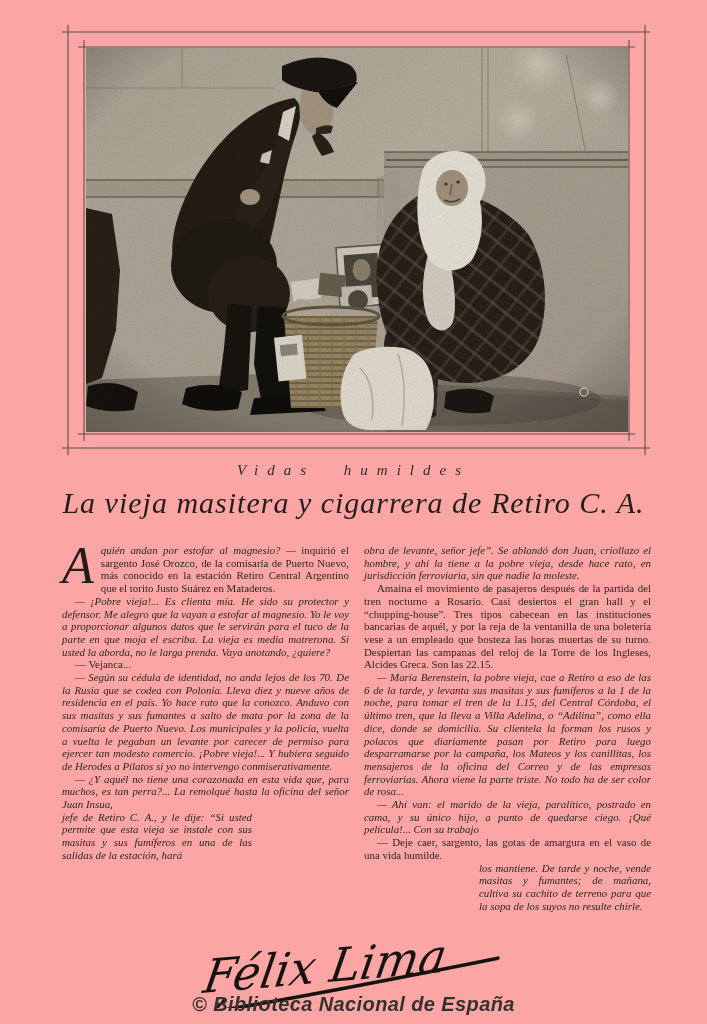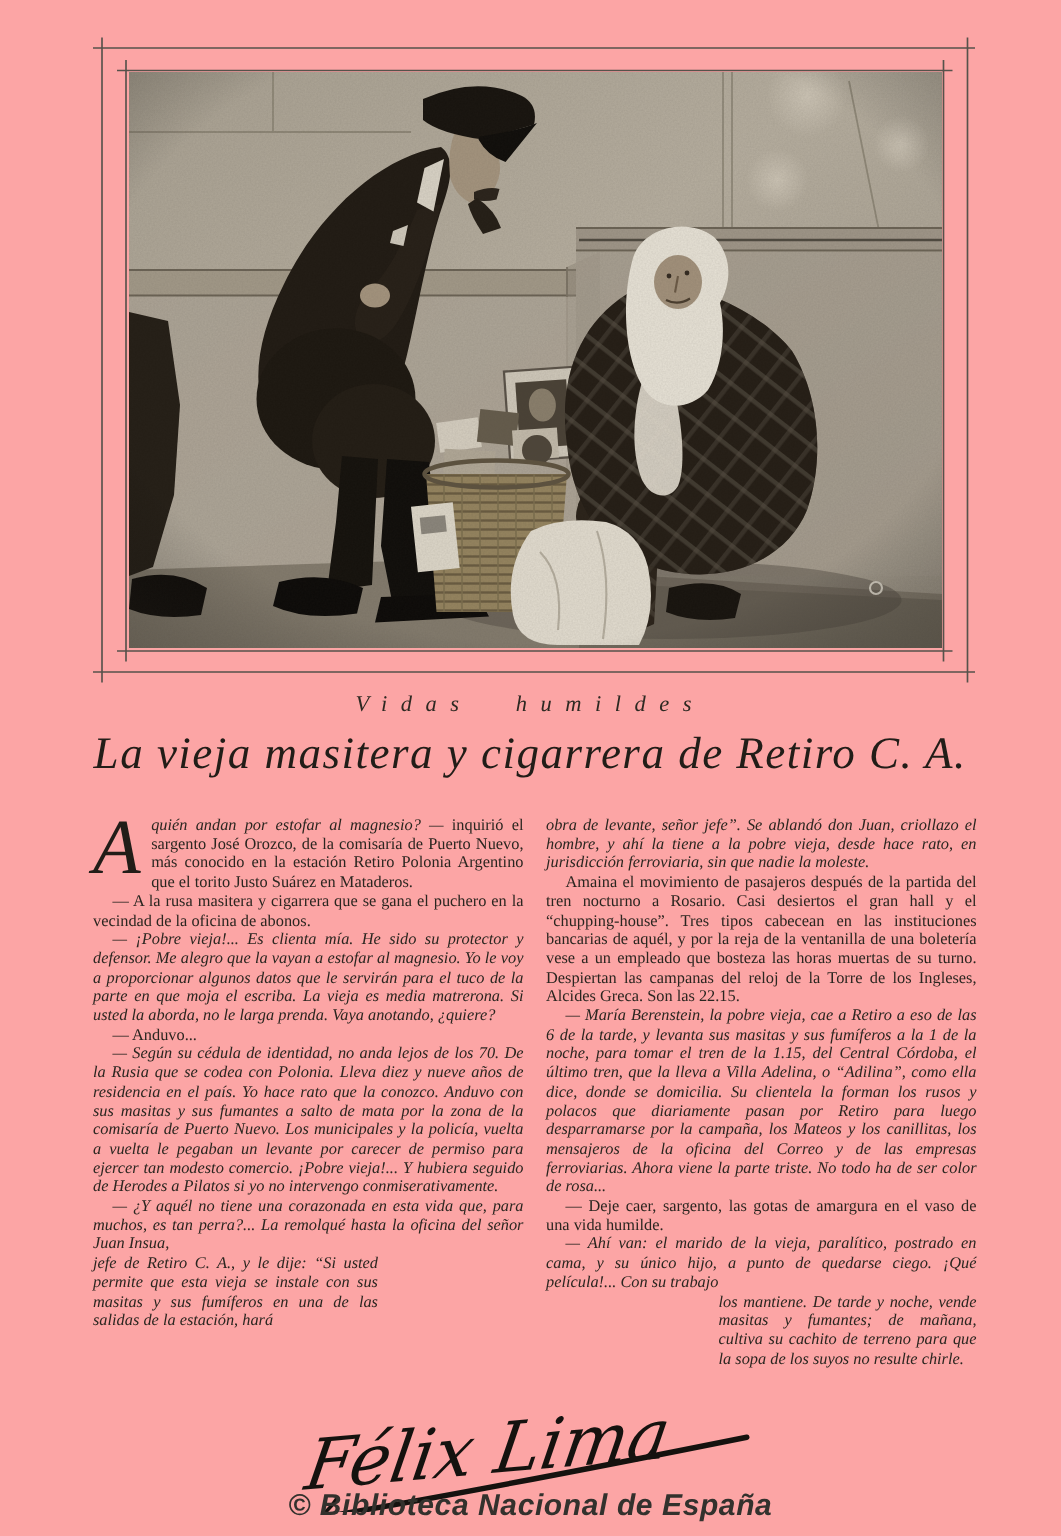--- a/index.html
+++ b/index.html
@@ -207,35 +207,34 @@
       </g>
     </svg>
   </div>
 
   <div class="kicker">Vidas humildes</div>
   <div class="title">La vieja masitera y cigarrera de Retiro C. A.</div>
 
   <div class="columns">
     <div class="col">
       <p class="para cont">
-        <span class="dropcap">A</span><span class="it">quién andan por estofar al magnesio? — </span><span>inquirió el sargento José Orozco, de la comisaría de Puerto Nuevo, más conocido en la estación Retiro Polonia Argentino que el torito Justo Suárez en Mataderos.</span>
+        <span class="dropcap">A</span><span class="it">quién andan por estofar al magnesio? — </span><span>inquirió el sargento José Orozco, de la comisaría de Puerto Nuevo, más conocido en la estación Retiro Central Argentino que el torito Justo Suárez en Mataderos.</span>
       </p>
-      <p class="para">— A la rusa masitera y cigarrera que se gana el puchero en la vecindad de la oficina de abonos.</p>
       <p class="para it">— ¡Pobre vieja!... Es clienta mía. He sido su protector y defensor. Me alegro que la vayan a estofar al magnesio. Yo le voy a proporcionar algunos datos que le servirán para el tuco de la parte en que moja el escriba. La vieja es media matrerona. Si usted la aborda, no le larga prenda. Vaya anotando, ¿quiere?</p>
-      <p class="para">— Anduvo...</p>
+      <p class="para">— Vejanca...</p>
       <p class="para it">— Según su cédula de identidad, no anda lejos de los 70. De la Rusia que se codea con Polonia. Lleva diez y nueve años de residencia en el país. Yo hace rato que la conozco. Anduvo con sus masitas y sus fumantes a salto de mata por la zona de la comisaría de Puerto Nuevo. Los municipales y la policía, vuelta a vuelta le pegaban un levante por carecer de permiso para ejercer tan modesto comercio. ¡Pobre vieja!... Y hubiera seguido de Herodes a Pilatos si yo no intervengo conmiserativamente.</p>
       <p class="para it">— ¿Y aquél no tiene una corazonada en esta vida que, para muchos, es tan perra?... La remolqué hasta la oficina del señor Juan Insua,</p>
       <p class="para it cont narrow-left">jefe de Retiro C. A., y le dije: “Si usted permite que esta vieja se instale con sus masitas y sus fumíferos en una de las salidas de la estación, hará</p>
     </div>
     <div class="col">
       <p class="para it cont">obra de levante, señor jefe”. Se ablandó don Juan, criollazo el hombre, y ahí la tiene a la pobre vieja, desde hace rato, en jurisdicción ferroviaria, sin que nadie la moleste.</p>
       <p class="para">Amaina el movimiento de pasajeros después de la partida del tren nocturno a Rosario. Casi desiertos el gran hall y el “chupping-house”. Tres tipos cabecean en las instituciones bancarias de aquél, y por la reja de la ventanilla de una boletería vese a un empleado que bosteza las horas muertas de su turno. Despiertan las campanas del reloj de la Torre de los Ingleses, Alcides Greca. Son las 22.15.</p>
       <p class="para it">— María Berenstein, la pobre vieja, cae a Retiro a eso de las 6 de la tarde, y levanta sus masitas y sus fumíferos a la 1 de la noche, para tomar el tren de la 1.15, del Central Córdoba, el último tren, que la lleva a Villa Adelina, o “Adilina”, como ella dice, donde se domicilia. Su clientela la forman los rusos y polacos que diariamente pasan por Retiro para luego desparramarse por la campaña, los Mateos y los canillitas, los mensajeros de la oficina del Correo y de las empresas ferroviarias. Ahora viene la parte triste. No todo ha de ser color de rosa...</p>
+      <p class="para it">— Ahí van: el marido de la vieja, paralítico, postrado en cama, y su único hijo, a punto de quedarse ciego. ¡Qué película!... Con su trabajo</p>
       <p class="para">— Deje caer, sargento, las gotas de amargura en el vaso de una vida humilde.</p>
-      <p class="para it">— Ahí van: el marido de la vieja, paralítico, postrado en cama, y su único hijo, a punto de quedarse ciego. ¡Qué película!... Con su trabajo</p>
       <p class="para it cont narrow-right">los mantiene. De tarde y noche, vende masitas y fumantes; de mañana, cultiva su cachito de terreno para que la sopa de los suyos no resulte chirle.</p>
     </div>
   </div>
 
   <svg class="signature" viewBox="0 0 318 84">
     <g transform="rotate(-5 159 42)">
       <text x="22" y="56" transform="skewX(-14)" font-family="DejaVu Serif, Liberation Serif, serif" font-style="italic" font-size="46" fill="#15120f">Félix Lima</text>
       <path d="M12,76 C90,70 225,56 306,47" stroke="#15120f" stroke-width="3.6" fill="none" stroke-linecap="round"></path>
       <path d="M30,64 C22,74 14,78 10,74" stroke="#15120f" stroke-width="2.4" fill="none" stroke-linecap="round"></path>
     </g>

